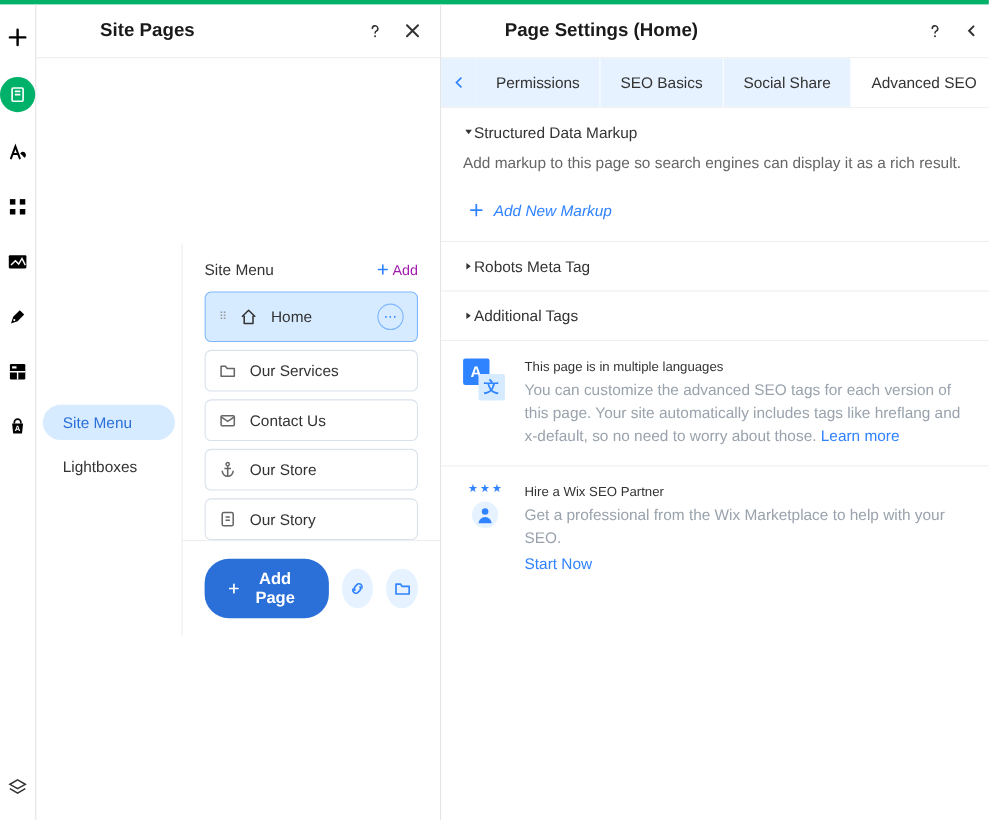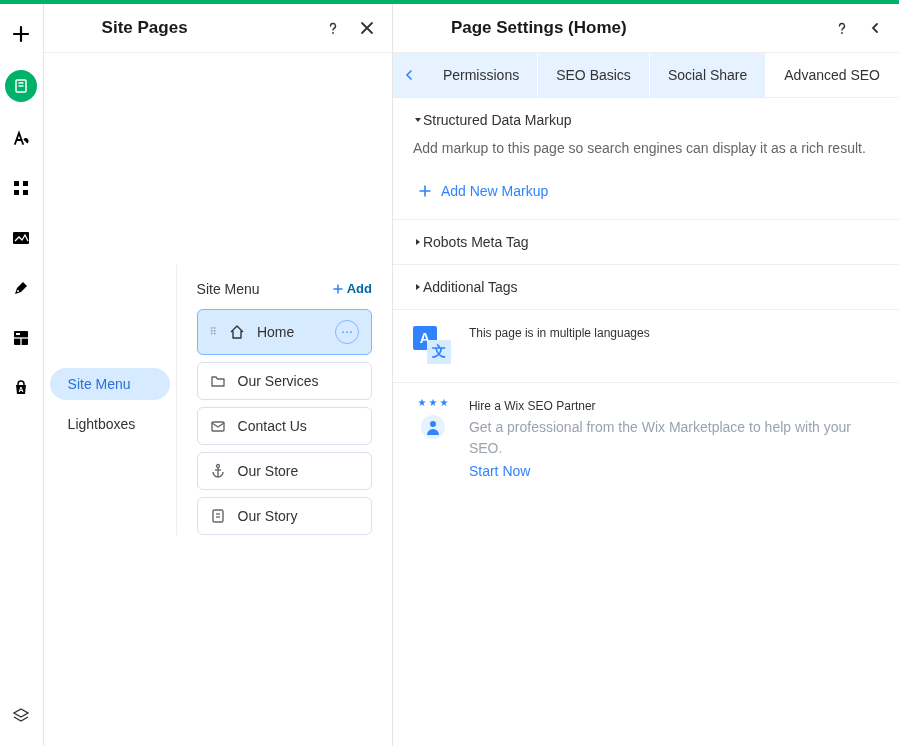--- a/index.html
+++ b/index.html
@@ -14,41 +14,41 @@
 .panel-header { display: flex; align-items: center; justify-content: space-between; padding: 14px 18px; border-bottom: 1px solid #eee; }
 .panel-title { font-size: 17px; font-weight: 700; color: #1a1a1a; margin-left: 40px; }
 .header-icons { display: flex; gap: 20px; align-items: center; color: #333; }
 .pages-body { display: flex; flex: 1; min-height: 0; align-items: center; }
 .page-nav { width: 132px; padding-top: 16px; }
 .nav-item { padding: 8px 18px; font-size: 14px; color: #333; cursor: pointer; border-radius: 20px; margin: 0 6px 8px; }
 .nav-item.active { background: #d6ebff; color: #2b6fd8; border-radius: 18px; }
 .page-content { flex: 1; border-left: 1px solid #eee; display: flex; flex-direction: column; }
 .content-header { display: flex; justify-content: space-between; align-items: center; padding: 16px 20px 12px; }
 .content-title { font-size: 14px; color: #333; }
-.add-link { color: #0369a1; font-size: 13px; cursor: pointer; display: flex; align-items: center; gap: 4px; font-weight: bold; }
+.add-link { color: #a21caf; font-size: 13px; cursor: pointer; display: flex; align-items: center; gap: 4px; }
 .page-list { padding: 0 20px; display: flex; flex-direction: column; gap: 7px; }
 .page-item { border: 1px solid #d9e1ec; border-radius: 6px; padding: 10px 12px; display: flex; align-items: center; gap: 12px; cursor: pointer; position: relative; }
 .page-item.selected { background: #d6ebff; border-color: #7fb7ff; }
 .page-item-icon { width: 16px; height: 16px; display: flex; align-items: center; justify-content: center; color: #666; }
 .page-item-label { font-size: 14px; color: #333; }
 .page-item-more { margin-left: auto; width: 24px; height: 24px; border: 1px solid #7fb7ff; border-radius: 50%; display: flex; align-items: center; justify-content: center; color: #3083ff; font-size: 12px; }
 .drag-handle { color: #999; font-size: 10px; }
 .page-footer { margin-top: auto; padding: 16px 20px; border-top: 1px solid #eee; display: flex; align-items: center; gap: 12px; justify-content: center; }
 .add-page-btn { background: #2b6fd8; color: #fff; border: none; border-radius: 22px; padding: 10px 22px; font-size: 15px; font-weight: 600; cursor: pointer; display: flex; align-items: center; gap: 6px; }
 .footer-circle { width: 36px; height: 36px; border-radius: 50%; background: #e6f2ff; display: flex; align-items: center; justify-content: center; color: #3083ff; cursor: pointer; }
 .panel-settings { flex: 1; display: flex; flex-direction: column; }
 .tabbar { display: flex; align-items: center; border-bottom: 1px solid #eee; }
 .tab-scroll { width: 32px; display: flex; align-items: center; justify-content: center; background: #e6f2ff; align-self: stretch; color: #3083ff; cursor: pointer; }
 .tab { padding: 14px 18px; font-size: 14px; color: #333; cursor: pointer; white-space: nowrap; background: #e6f2ff; border-right: 1px solid #fff; }
 .tab.active { background: #fff; }
 .settings-body { flex: 1; overflow: auto; }
 .section { padding: 14px 20px; border-bottom: 1px solid #eee; }
 .section-head { display: flex; align-items: center; cursor: pointer; color: #333; font-size: 14px; }
 .section-desc { font-size: 14px; color: #666; margin-top: 10px; line-height: 1.5; }
-.add-markup { color: #3083ff; font-size: 14px; cursor: pointer; display: inline-flex; align-items: center; gap: 10px; margin-top: 24px; margin-bottom: 6px; margin-left: 6px; }
+.add-markup { color: #3083ff; font-size: 14px; cursor: pointer; display: inline-flex; align-items: center; gap: 10px; margin-top: 24px; margin-bottom: 6px; margin-left: 6px; font-style: italic; }
 .info-row { display: flex; gap: 16px; padding: 16px 20px; border-bottom: 1px solid #eee; }
 .info-icon { width: 40px; height: 40px; flex-shrink: 0; }
 .lang-icon { position: relative; }
 .lang-icon .a { width: 24px; height: 24px; background: #3083ff; color: #fff; display: flex; align-items: center; justify-content: center; font-weight: 700; font-size: 14px; border-radius: 2px; }
 .lang-icon .b { width: 24px; height: 24px; background: #d6ebff; color: #3083ff; display: flex; align-items: center; justify-content: center; font-weight: 700; font-size: 14px; border-radius: 2px; position: absolute; top: 14px; left: 14px; }
 .info-content { flex: 1; }
 .info-title { font-size: 12px; color: #333; margin-bottom: 4px; }
 .info-desc { font-size: 14px; color: #9aa3ad; line-height: 1.5; }
 .link { color: #3083ff; cursor: pointer; }
 .avatar-icon { width: 40px; height: 40px; position: relative; display: flex; align-items: flex-end; justify-content: center; }
@@ -201,20 +201,38 @@
             <span class="page-item-icon">
                 <svg width="16" height="16" viewBox="0 0 16 16">
                   <rect x="3" y="2" width="10" height="12" rx="1.5" stroke="#666" stroke-width="1.4" fill="none"></rect>
                   <line x1="6" y1="6" x2="10" y2="6" stroke="#666" stroke-width="1.3"></line>
                   <line x1="6" y1="9" x2="10" y2="9" stroke="#666" stroke-width="1.3"></line>
                 </svg>
               </span>
             <span class="page-item-label">Our Story</span>
           </div>
         </div>
+        <div class="page-footer">
+          <button class="add-page-btn">
+            <svg width="12" height="12" viewBox="0 0 12 12">
+                <path d="M6 1v10M1 6h10" stroke="#fff" stroke-width="2" stroke-linecap="round"></path>
+              </svg>
+            <span>Add Page</span>
+          </button>
+          <div class="footer-circle">
+              <svg width="16" height="16" viewBox="0 0 16 16">
+                <path d="M6 10 a3 3 0 0 1 0 -4 l2 -2 a3 3 0 0 1 4 4 M10 6 a3 3 0 0 1 0 4 l-2 2 a3 3 0 0 1 -4 -4" stroke="#3083ff" stroke-width="1.5" fill="none"></path>
+              </svg>
+            </div>
+          <div class="footer-circle">
+              <svg width="16" height="16" viewBox="0 0 16 16">
+                <path d="M2 4 h4 l1.5 2 H14 v7 H2 z" stroke="#3083ff" stroke-width="1.5" fill="none" stroke-linejoin="round"></path>
+              </svg>
+            </div>
+        </div>
       </div>
     </div>
   </div>
 
   <div class="panel-settings">
     <div class="panel-header">
       <div class="panel-title">Page Settings (Home)</div>
       <div class="header-icons">
         <span>
             <svg width="14" height="14" viewBox="0 0 14 14">
@@ -272,20 +290,21 @@
           <span>Additional Tags</span>
         </div>
       </div>
       <div class="info-row">
         <div class="info-icon lang-icon">
           <div class="a">A</div>
           <div class="b">文</div>
         </div>
         <div class="info-content">
           <div class="info-title">This page is in multiple languages</div>
+          <div class="info-desc"><span>You can customize the advanced SEO tags for each version of this page. Your site automatically includes tags like hreflang and x-default, so no need to worry about those.</span> <span class="link">Learn more</span></div>
         </div>
       </div>
       <div class="info-row" style="border-bottom:none">
         <div class="info-icon avatar-icon">
           <div class="stars">
               <span>★</span>
               <span>★</span>
               <span>★</span>
             </div>
           <div class="avatar-head">

